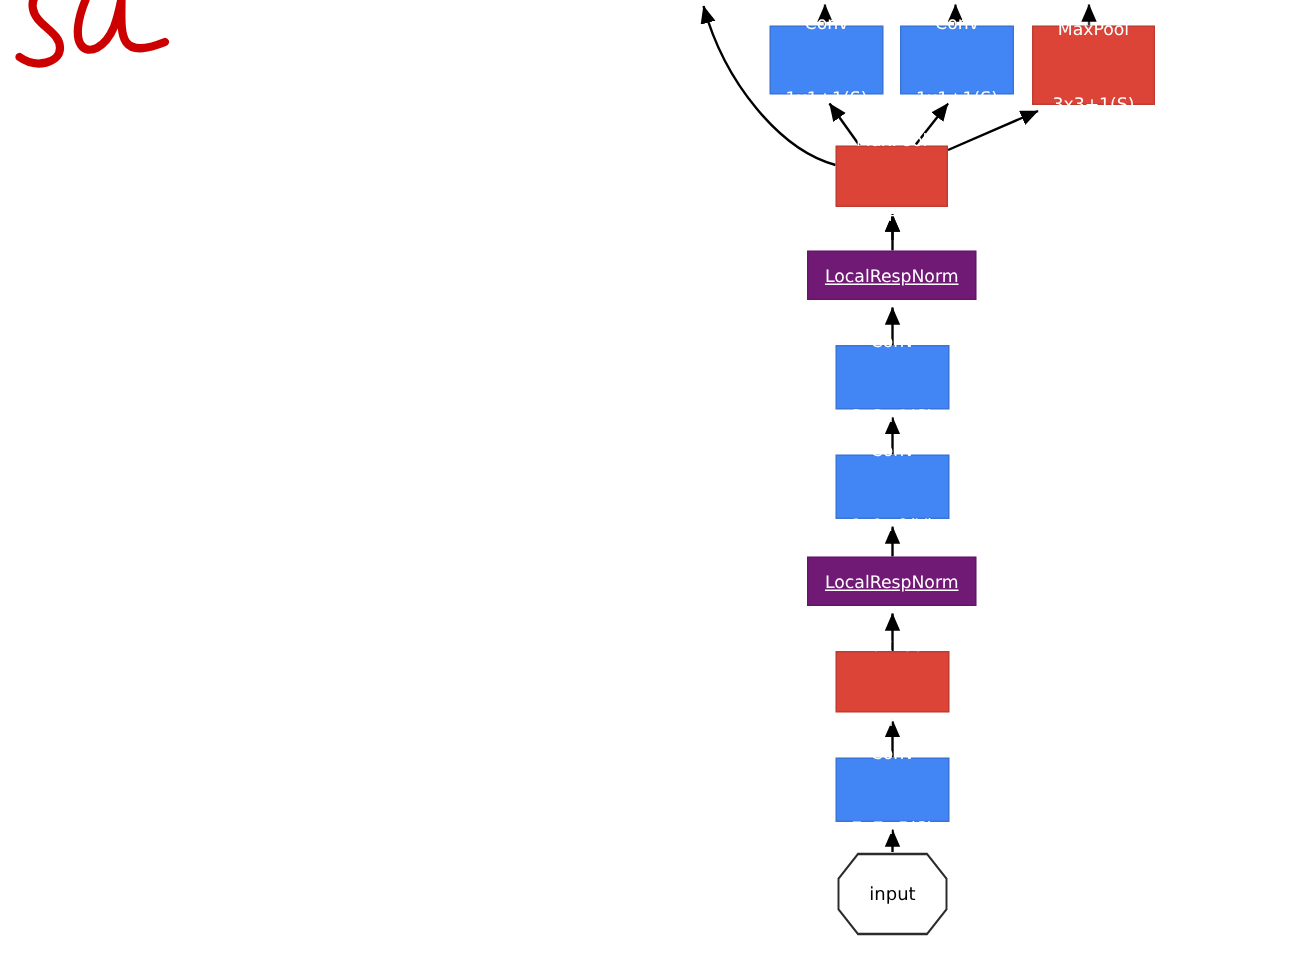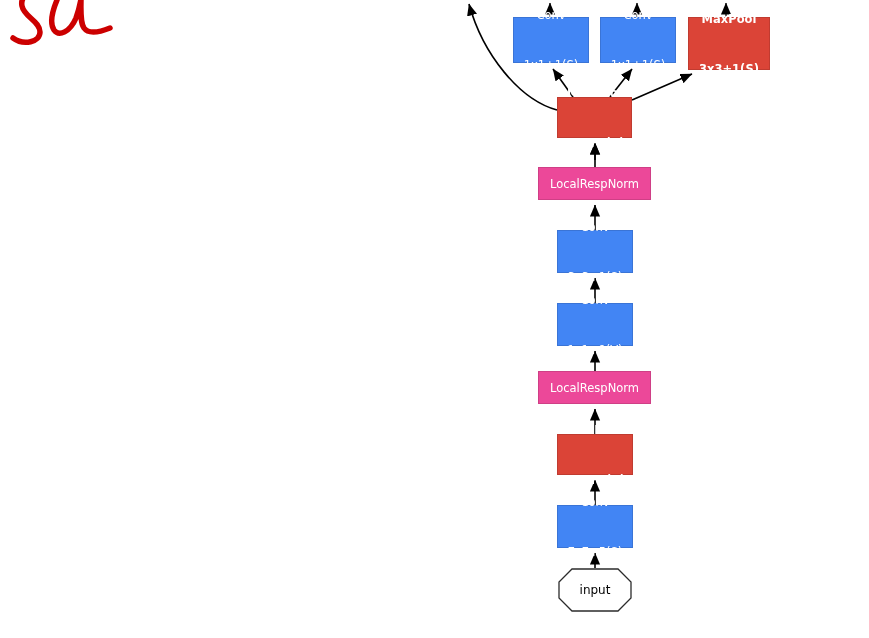--- a/index.html
+++ b/index.html
@@ -26,22 +26,22 @@
     font-size: 11.5px;
     line-height: 14px;
     letter-spacing: 0px;
     text-align: right;
     white-space: nowrap;
     border: 1px solid rgba(0,0,0,0.12);
     gap: 36px;
   }
   .node .l1, .node .l2 { display: block; }
   .node.conv   { background: #4285f4; }
-  .node.pool   { background: #db4437; font-weight: bold; }
-  .node.norm   { background: #ec4899; }
+  .node.pool   { background: #db4437; }
+  .node.norm   { background: #701a75; text-decoration: underline; }
   .node.io {
     background: #ffffff;
     color: #000000;
     border: none;
     font-size: 12px;
   }
   .octagon {
     position: absolute;
     left: 0; top: 0;
     width: 100%; height: 100%;
@@ -148,20 +148,20 @@
   <div class="node pool" style="left:557px; top:434px; width:76px; height:41px;">
     <span class="l1">MaxPool</span>
     <span class="l2">3x3+2(S)</span>
   </div>
 
   <div class="node conv" style="left:557px; top:505px; width:76px; height:43px;">
     <span class="l1">Conv</span>
     <span class="l2">7x7+5(S)</span>
   </div>
 
-  <div class="node io" style="left:558px; top:568px; width:74px; height:44px;">
+  <div class="node io" style="left:558px; top:568px; width:74px; height:56px;">
     <svg class="octagon" viewBox="0 0 74 44" preserveAspectRatio="none">
       <polygon points="14,1 60,1 73,14 73,30 60,43 14,43 1,30 1,14" fill="#ffffff" stroke="#2b2b2b" stroke-width="1.3"></polygon>
     </svg>
     <span class="io-label">input</span>
   </div>
 
 </div>
 
 </body></html>

